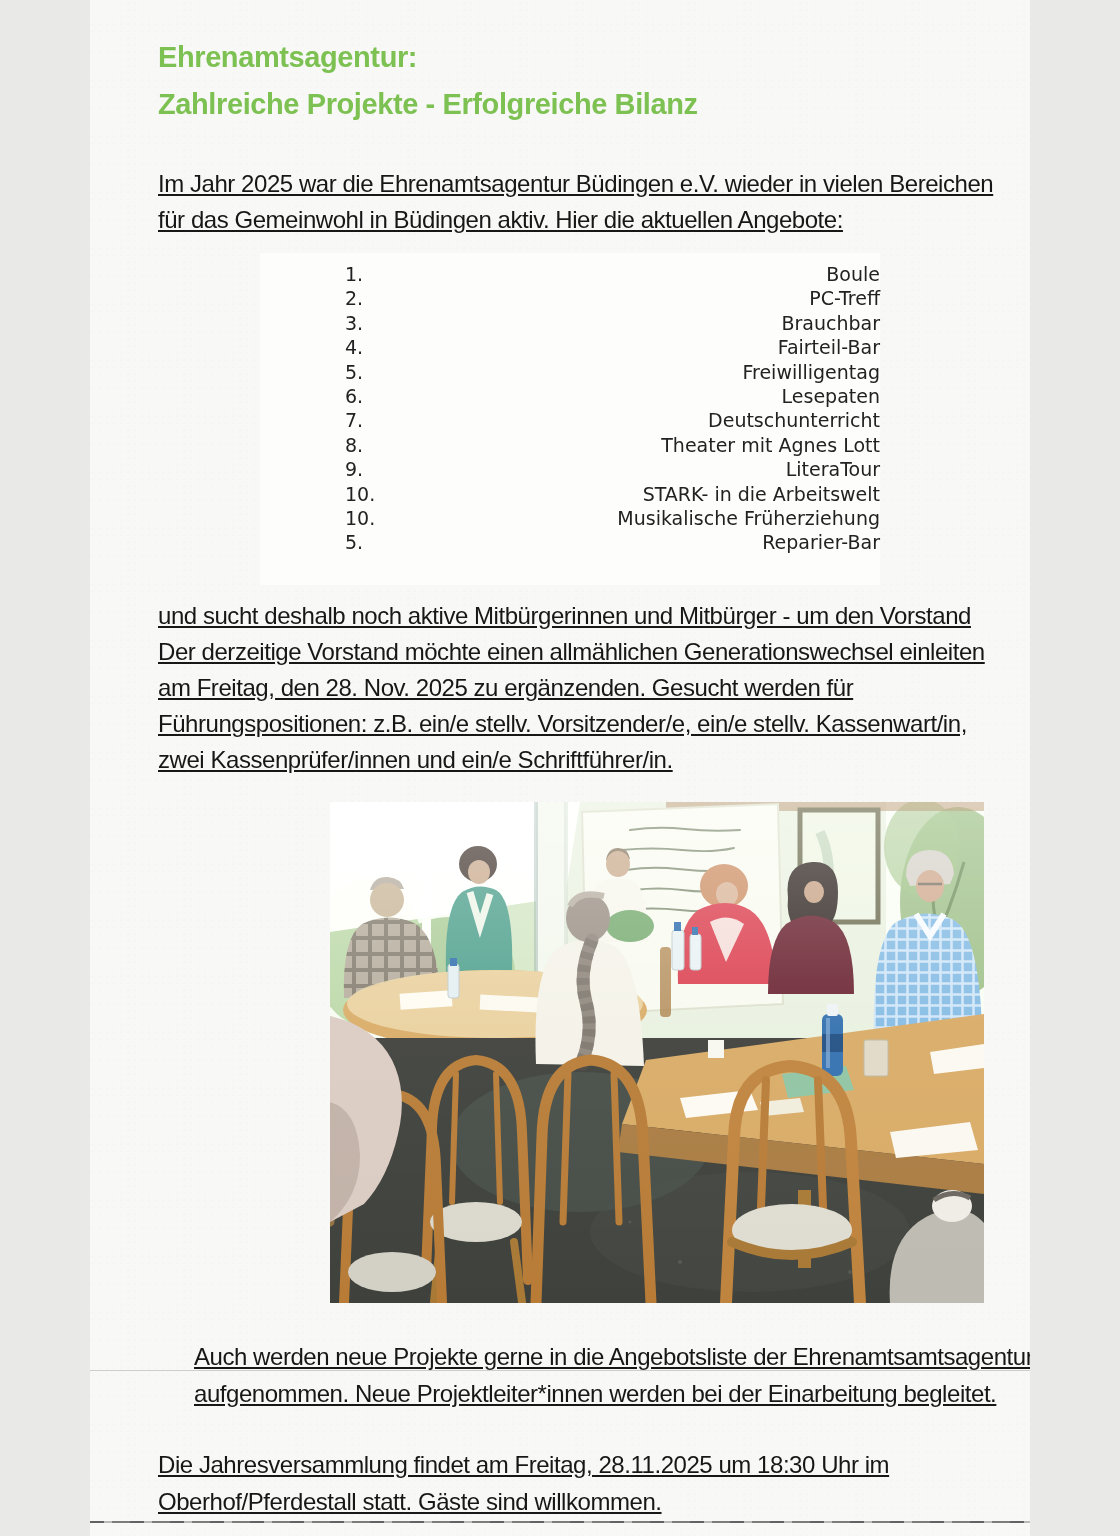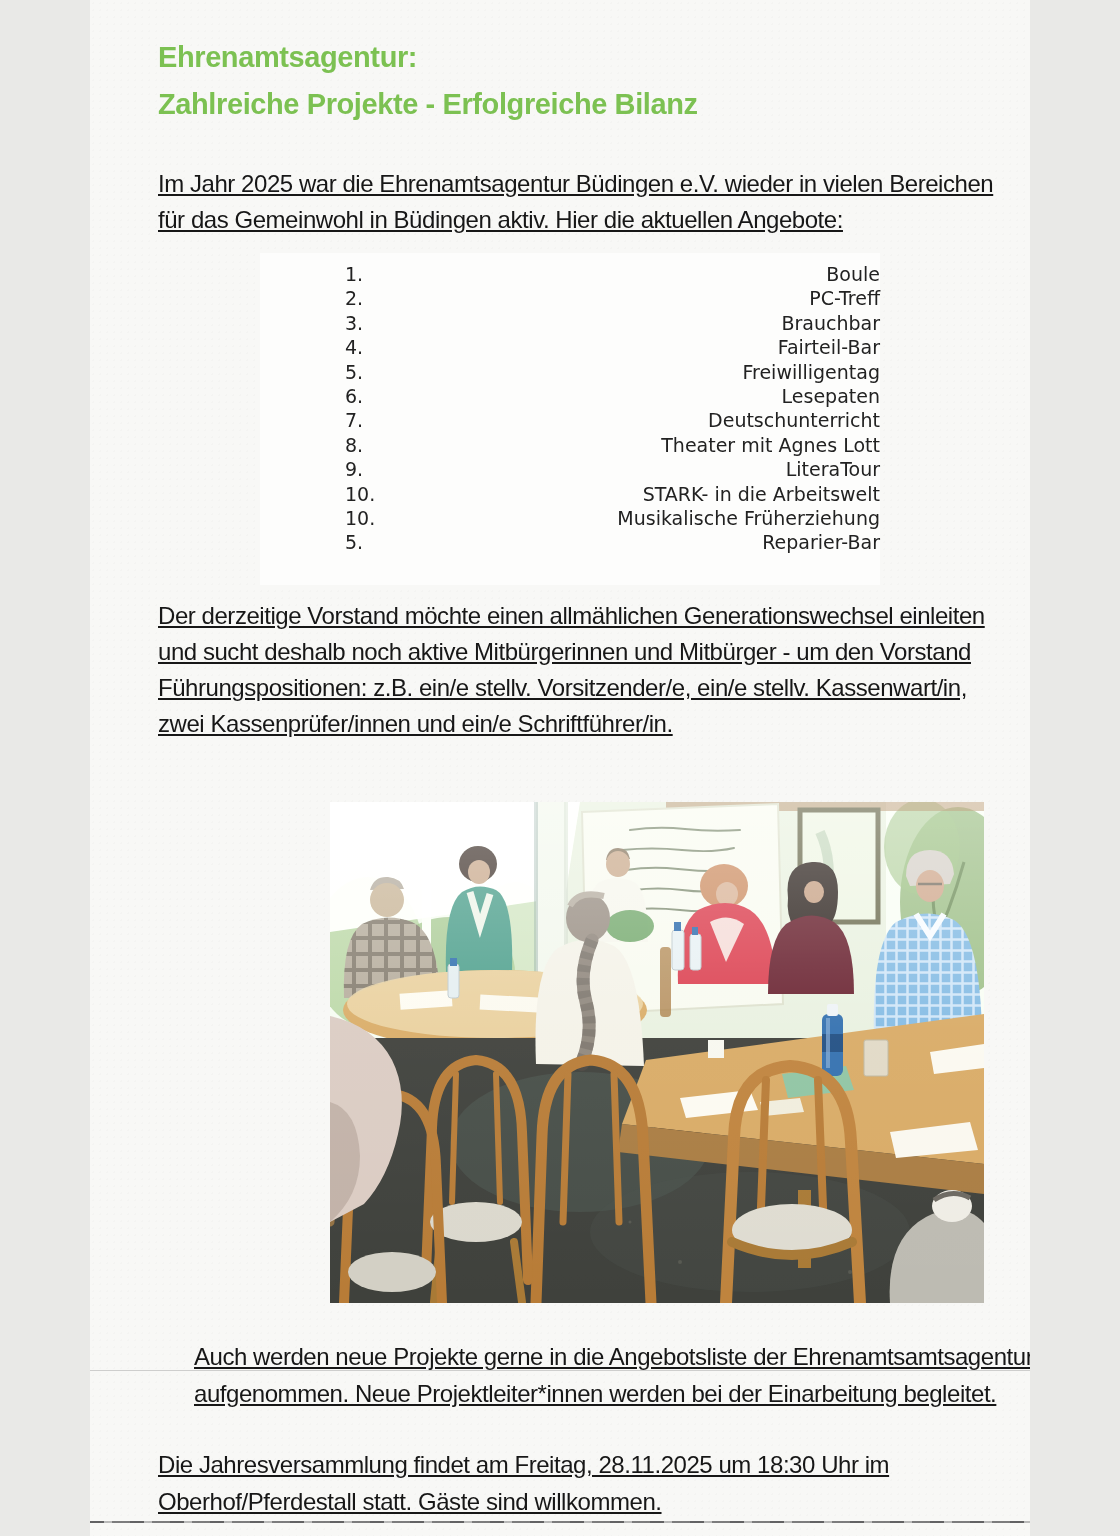--- a/index.html
+++ b/index.html
@@ -119,22 +119,23 @@
         <span class="offer-num">10.</span>
         <span class="offer-label">Musikalische Früherziehung</span>
       </div>
     <div class="offer-row">
         <span class="offer-num">5.</span>
         <span class="offer-label">Reparier-Bar</span>
       </div>
   </div>
 
   <div class="para" id="vorstand">
+    <div>und sucht deshalb noch aktive Mitbürgerinnen und Mitbürger - um den Vorstand</div>
     <div>Der derzeitige Vorstand möchte einen allmählichen Generationswechsel einleiten</div>
-    <div>und sucht deshalb noch aktive Mitbürgerinnen und Mitbürger - um den Vorstand</div>
+    <div>am Freitag, den 28. Nov. 2025 zu ergänzenden. Gesucht werden für</div>
     <div>Führungspositionen: z.B. ein/e stellv. Vorsitzender/e, ein/e stellv. Kassenwart/in,</div>
     <div>zwei Kassenprüfer/innen und ein/e Schriftführer/in.</div>
   </div>
 
   <div class="photo">
     <svg viewBox="0 0 654 501" preserveAspectRatio="none" xmlns="http://www.w3.org/2000/svg">
       <defs>
         <pattern id="plaid" width="16" height="16" patternUnits="userSpaceOnUse">
           <rect width="16" height="16" fill="#b4aa99"></rect>
           <path d="M0 8 H16 M8 0 V16" stroke="#5d5446" stroke-width="4" opacity="0.55"></path>

